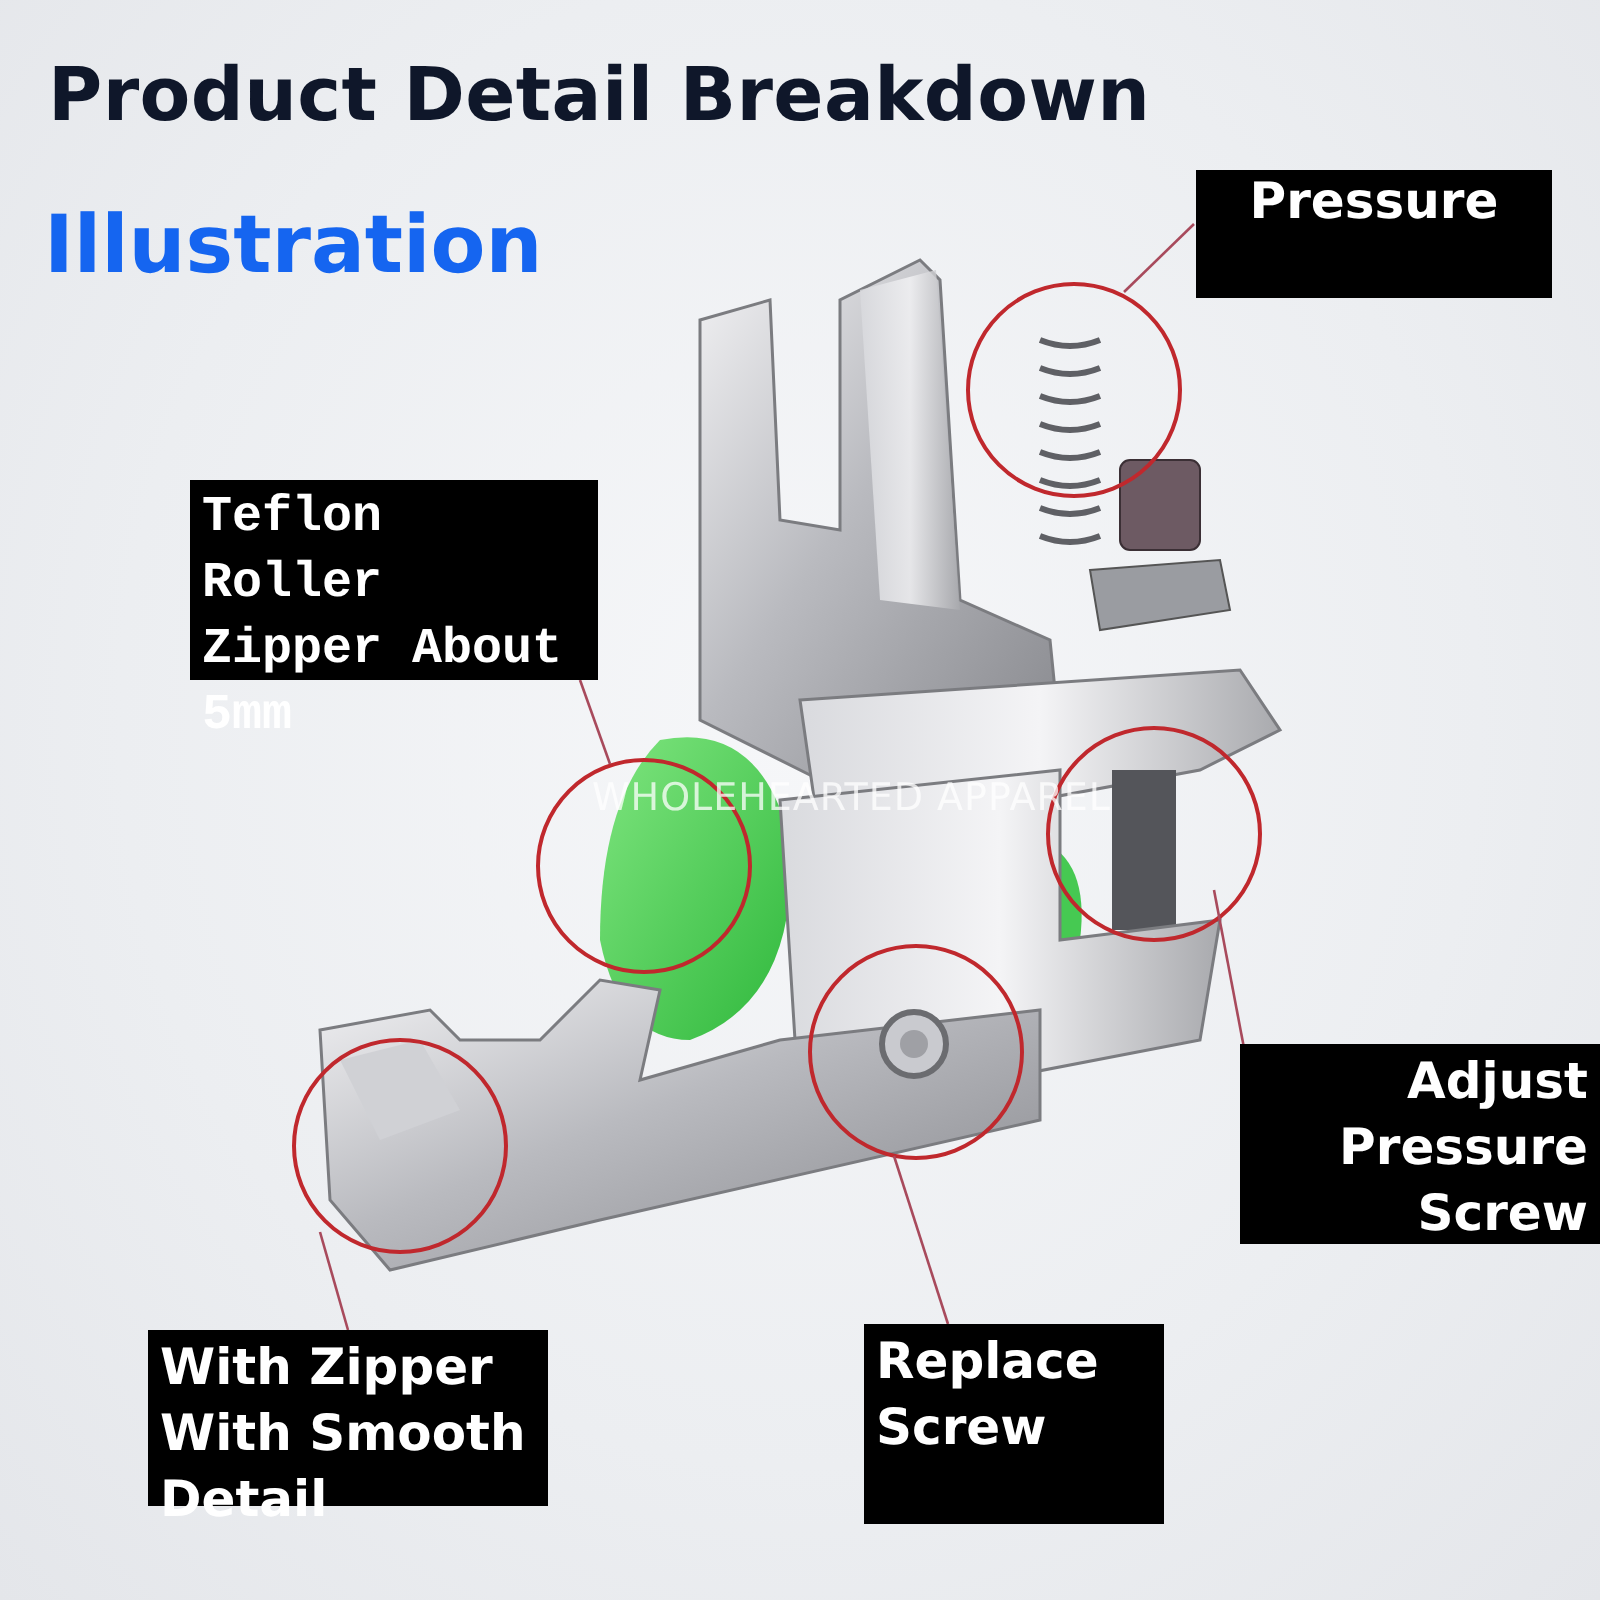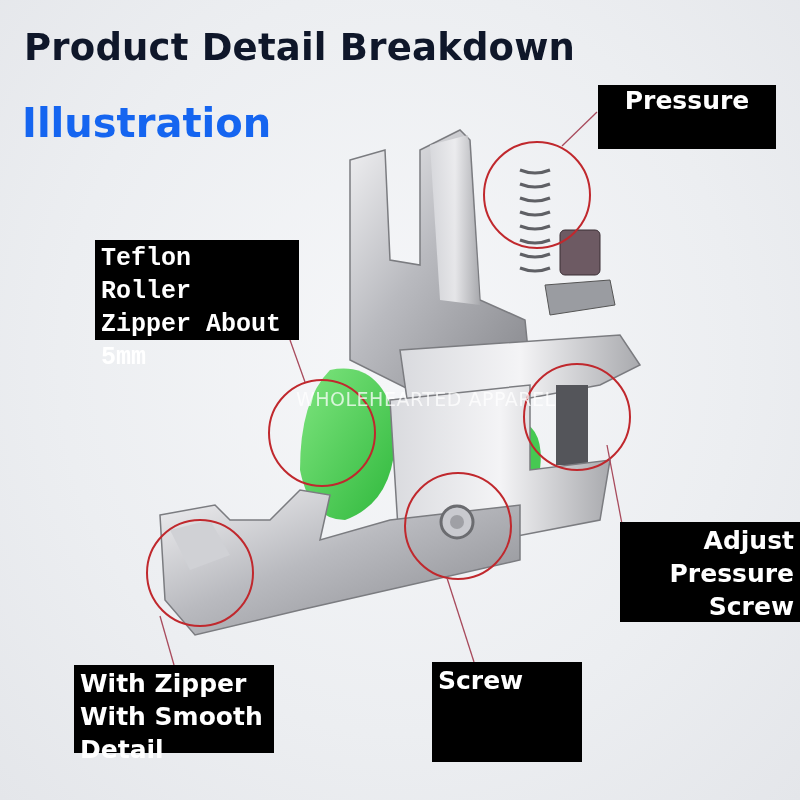--- a/index.html
+++ b/index.html
@@ -99,14 +99,15 @@
   <div>Screw</div>
 </div>
 
 <div class="label" style="left:74px;top:665px;width:200px;height:88px;">
   <div>With Zipper</div>
   <div>With Smooth</div>
   <div>Detail</div>
 </div>
 
 <div class="label" style="left:432px;top:662px;width:150px;height:100px;">
+  <div>Replace</div>
   <div>Screw</div>
 </div>
 
 </body></html>

